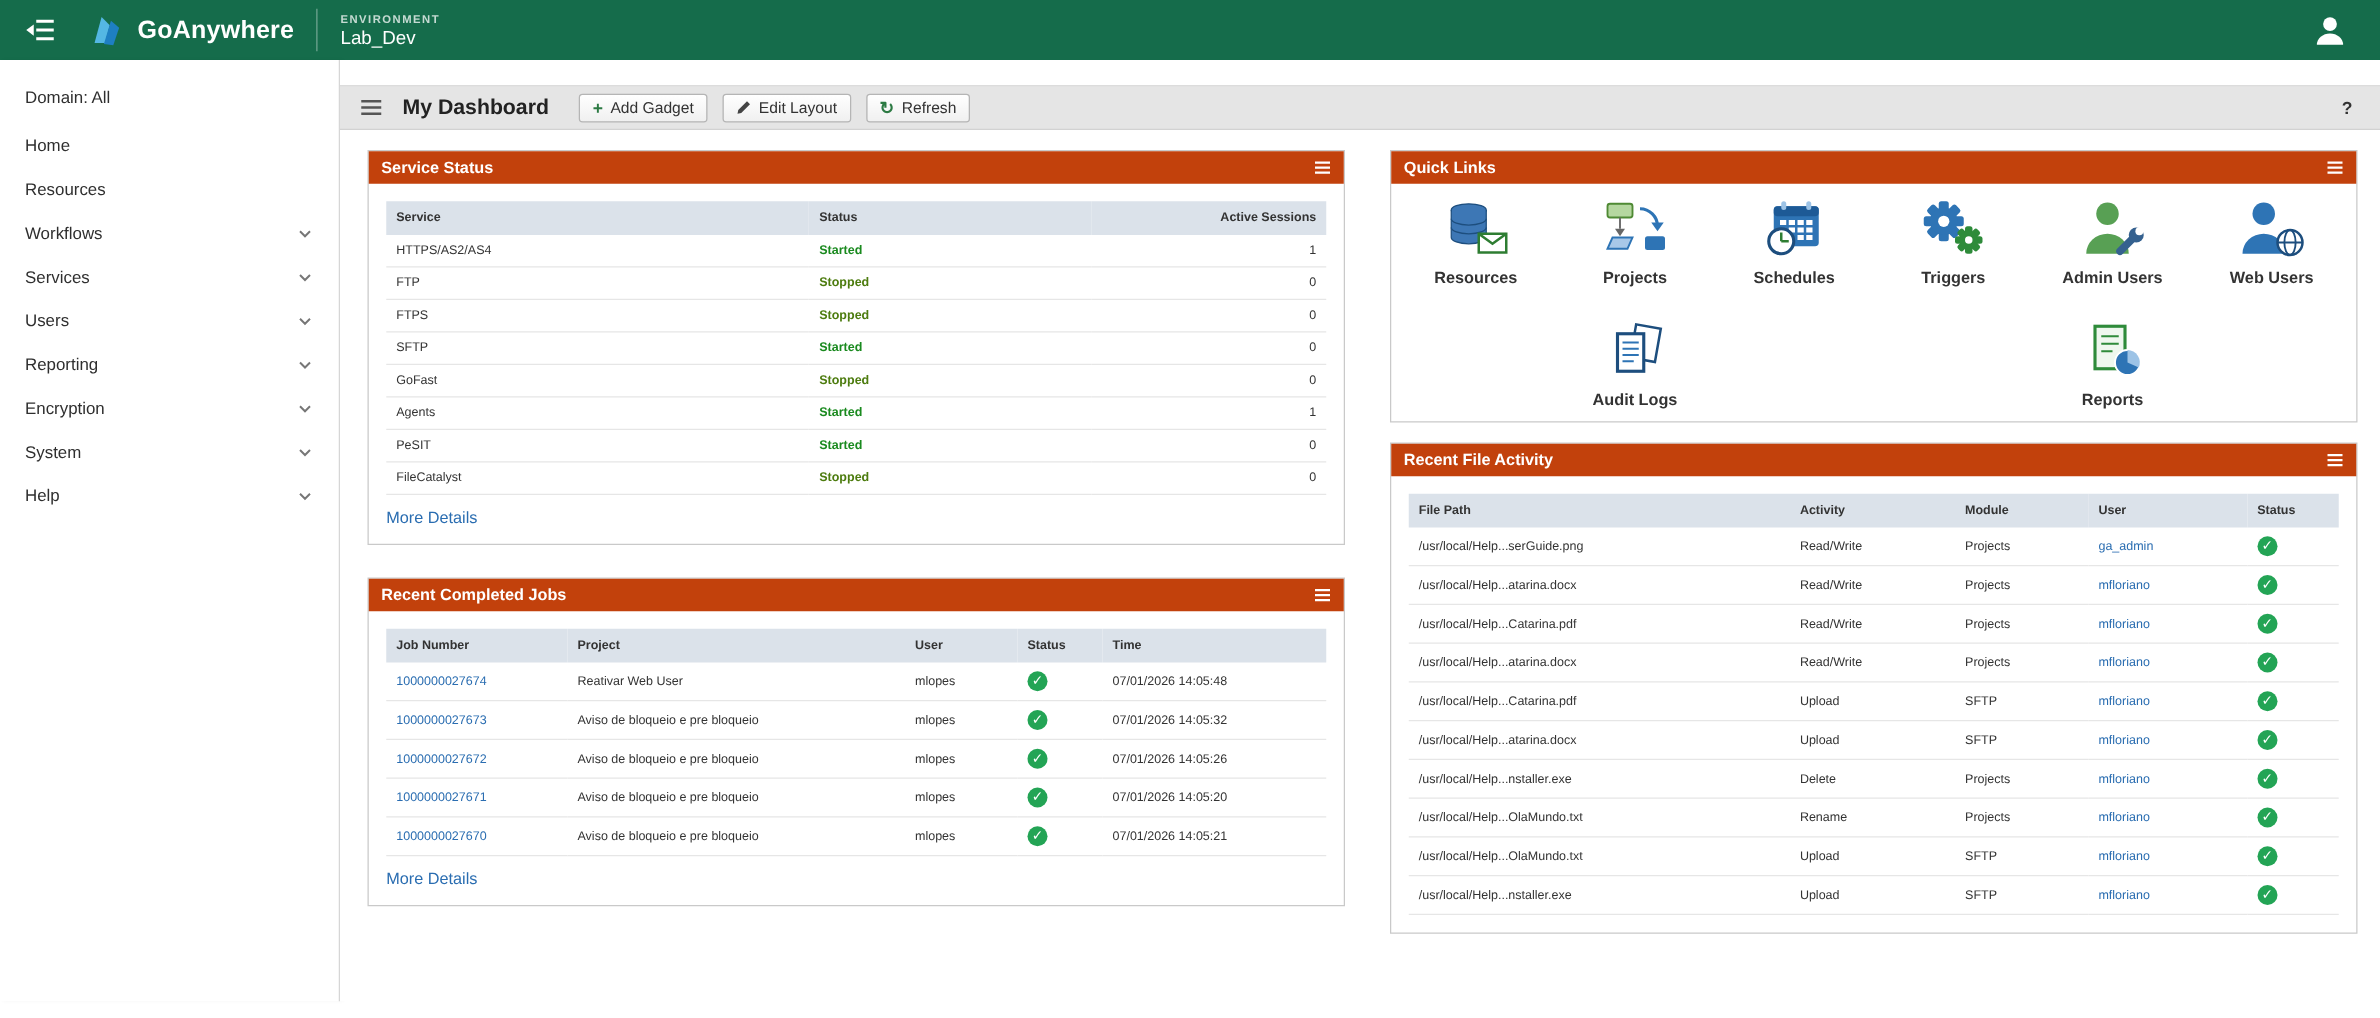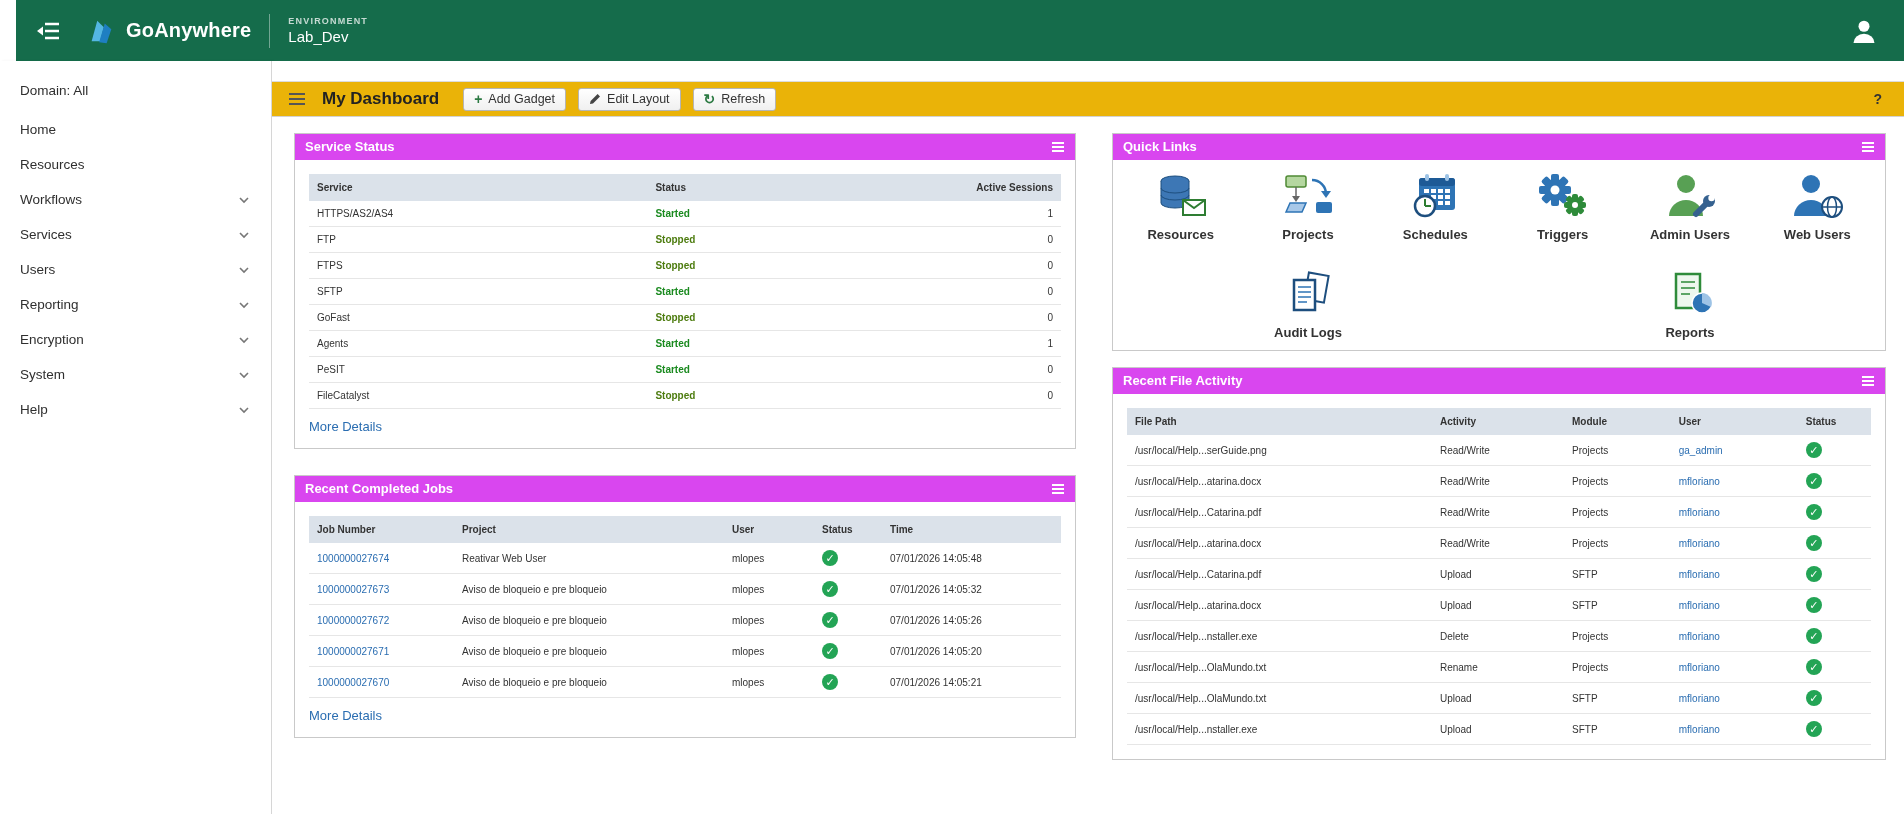--- a/index.html
+++ b/index.html
@@ -4,58 +4,58 @@
 <style>
   * { box-sizing: border-box; margin: 0; padding: 0; }
   html, body { width: 1904px; height: 814px; }
   body {
     font-family: "Liberation Sans", "DejaVu Sans", sans-serif;
     font-size: 13px; color: #333; background: #fff; overflow: hidden;
   }
   a { text-decoration: none; }
 
   
-  .topbar { height: 61px; background: #156c4b; display: flex; align-items: center; padding: 0 22px 0 12px; color: #fff; margin-left: 16px; }
+  .topbar { height: 48px; background: #156c4b; display: flex; align-items: center; padding: 0 22px 0 12px; color: #fff; }
   .tb-menu { width: 42px; height: 42px; display: flex; align-items: center; justify-content: center; cursor: pointer; }
   .tb-logo { margin: 0 10px 0 16px; display: flex; }
   .tb-brand { font-size: 20px; font-weight: bold; letter-spacing: .2px; }
   .tb-div { width: 1px; height: 34px; background: rgba(255,255,255,.4); margin: 0 18px; }
   .tb-env { display: flex; flex-direction: column; justify-content: center; }
   .tb-env-label { font-size: 9px; letter-spacing: 1.2px; color: rgba(255,255,255,.75); font-weight: bold; }
   .tb-env-value { font-size: 15px; margin-top: 2px; }
   .tb-spacer { flex: 1; }
   .tb-user { width: 36px; height: 36px; display: flex; align-items: center; justify-content: center; cursor: pointer; }
 
   
   .app { display: flex; height: 753px; }
   .sidebar { width: 272px; background: #fff; border-right: 1px solid #d6d6d6; box-shadow: 2px 0 3px rgba(0,0,0,.05); padding-top: 8px; flex: none; }
   .side-domain { padding: 14px 20px 14px; font-size: 13.5px; cursor: pointer; color: #2f2f2f; }
   .side-item { display: flex; align-items: flex-end; justify-content: space-between; padding: 10px 20px; font-size: 13.5px; cursor: pointer; color: #2f2f2f; }
   .side-item[data-exp="false"] .chev { visibility: hidden; }
 
   .main { flex: 1; display: flex; flex-direction: column; overflow: hidden; background: #fff; }
 
   
-  .toolbar { margin-top: 20px; height: 36px; background: #eab308; border-top: 1px solid #dcdcdc; border-bottom: 1px solid #d2d2d2; display: flex; align-items: center; padding: 0 16px; gap: 12px; flex: none; }
+  .toolbar { margin-top: 20px; height: 36px; background: #e5e5e5; border-top: 1px solid #dcdcdc; border-bottom: 1px solid #d2d2d2; display: flex; align-items: center; padding: 0 16px; gap: 12px; flex: none; }
   .tbar-menu { display: flex; align-items: center; cursor: pointer; margin-right: 4px; }
   .tbar-title { font-size: 17px; font-weight: bold; color: #222; margin-right: 12px; }
   .btn { display: inline-flex; align-items: center; gap: 6px; background: linear-gradient(#ffffff, #f0f0f0); border: 1px solid #b5b5b5; border-radius: 3px; padding: 3px 10px 4px; font-size: 12.5px; color: #333; cursor: pointer; }
   .bi-plus { color: #2c7a43; font-weight: bold; font-size: 14px; line-height: 1; }
   .bi-refresh { color: #2c7a43; font-weight: bold; font-size: 14px; line-height: 1; }
   .tbar-help { margin-left: auto; font-weight: bold; font-size: 14px; color: #333; cursor: pointer; padding: 0 6px; }
 
   
   .content { display: flex; gap: 36px; padding: 16px 18px 0 22px; align-items: flex-start; overflow: hidden; }
   .col-left { width: 782px; flex: none; }
   .col-right { flex: 1; }
 
   
   .gadget { border: 1px solid #c9c9c9; background: #fff; margin-bottom: 26px; }
   .gadget.tight { margin-bottom: 16px; }
-  .g-head { background: #d946ef; color: #fff; display: flex; align-items: center; justify-content: space-between; padding: 5px 10px 6px; font-size: 13px; font-weight: bold; }
+  .g-head { background: #c2410c; color: #fff; display: flex; align-items: center; justify-content: space-between; padding: 5px 10px 6px; font-size: 13px; font-weight: bold; }
   .g-menu { cursor: pointer; display: flex; align-items: center; }
   .g-body { padding: 14px; }
 
   
   table { width: 100%; border-collapse: collapse; font-size: 10px; table-layout: fixed; }
   thead th { background: #dbe2ea; text-align: left; padding: 8px; font-weight: bold; color: #333; }
   tbody td { padding: 7px 8px; border-bottom: 1px solid #e6e6e6; overflow: hidden; white-space: nowrap; }
   th.num, td.num { text-align: right; }
   a.link { color: #2a6db1; cursor: pointer; }
   td.svc-status { font-weight: bold; }

